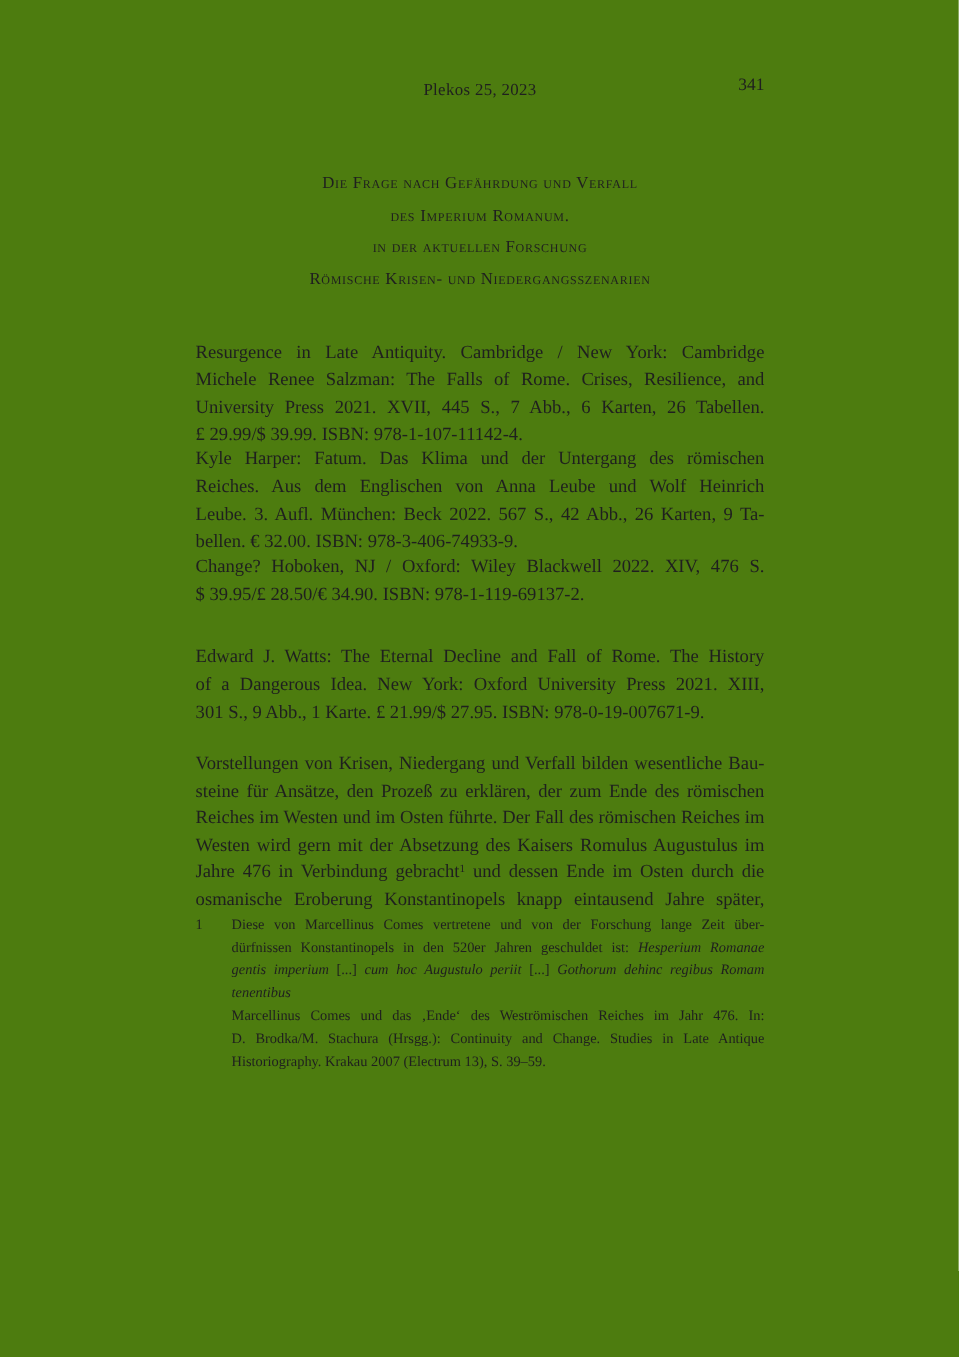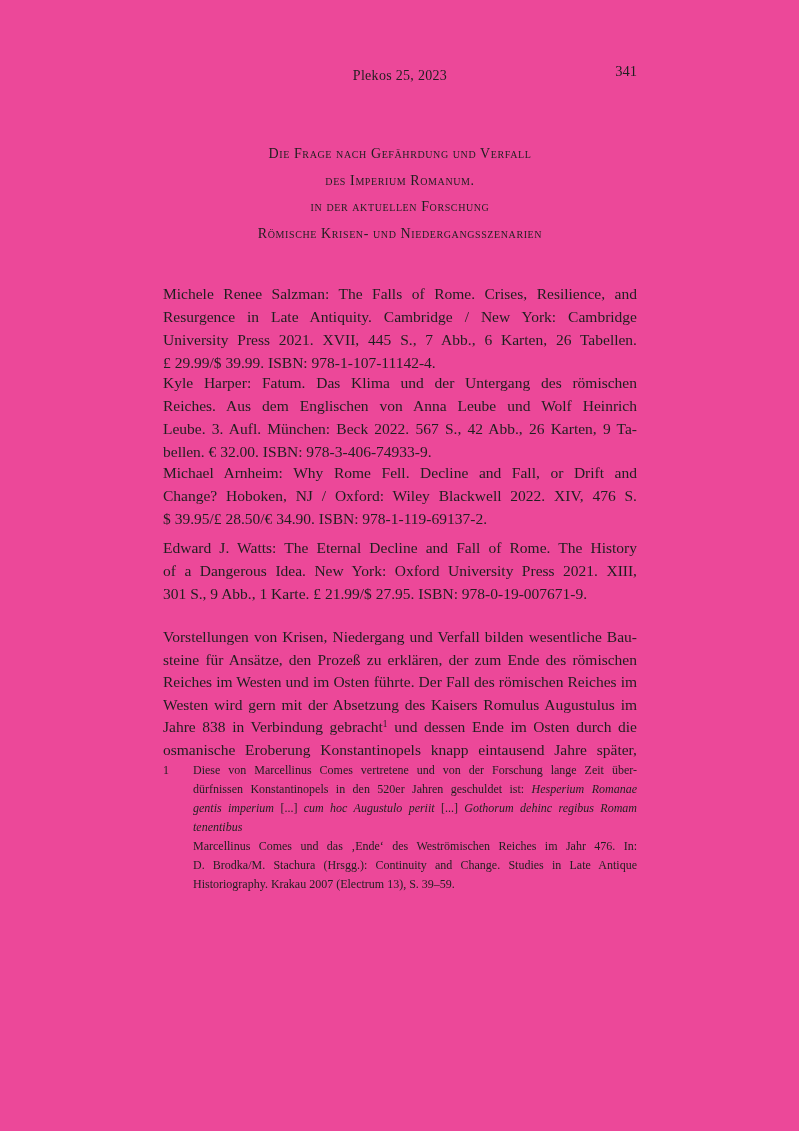--- a/index.html
+++ b/index.html
@@ -4,21 +4,21 @@
 <style>
   html, body {
     margin: 0;
     padding: 0;
     background: #ffffff;
   }
   .page {
     position: relative;
     width: 799px;
     height: 1131px;
-    background: #ec4899;
+    background: #4d7c0f;
     font-family: "Liberation Serif", serif;
     color: #1f1f1f;
     overflow: hidden;
   }
   .col {
     position: absolute;
     left: 163px;
     width: 474px;
   }
   
@@ -98,51 +98,50 @@
   </div>
 
   <div class="col article-title">
       <div class="tline"><span>Die Frage nach Gefährdung und Verfall</span></div>
       <div class="tline"><span>des Imperium Romanum.</span></div>
       <div class="tline"><span>in der aktuellen Forschung</span></div>
       <div class="tline"><span>Römische Krisen- und Niedergangsszenarien</span></div>
     </div>
 
   <div class="col bib bib1">
+      <div class="tline just"><span>Resurgence in Late Antiquity. Cambridge / New York: Cambridge</span></div>
       <div class="tline just"><span>Michele Renee Salzman: The Falls of Rome. Crises, Resilience, and</span></div>
-      <div class="tline just"><span>Resurgence in Late Antiquity. Cambridge / New York: Cambridge</span></div>
       <div class="tline just"><span>University Press 2021. XVII, 445 S., 7 Abb., 6 Karten, 26 Tabellen.</span></div>
       <div class="tline"><span>£ 29.99/$ 39.99. ISBN: 978-1-107-11142-4.</span></div>
     </div>
 
   <div class="col bib bib2">
       <div class="tline just"><span>Kyle Harper: Fatum. Das Klima und der Untergang des römischen</span></div>
       <div class="tline just"><span>Reiches. Aus dem Englischen von Anna Leube und Wolf Heinrich</span></div>
       <div class="tline just"><span>Leube. 3. Aufl. München: Beck 2022. 567 S., 42 Abb., 26 Karten, 9 Ta-</span></div>
       <div class="tline"><span>bellen. € 32.00. ISBN: 978-3-406-74933-9.</span></div>
     </div>
 
   <div class="col bib bib3">
-      <div class="tline just"><span>Michael Arnheim: Why Rome Fell. Decline and Fall, or Drift and</span></div>
       <div class="tline just"><span>Change? Hoboken, NJ / Oxford: Wiley Blackwell 2022. XIV, 476 S.</span></div>
       <div class="tline"><span>$ 39.95/£ 28.50/€ 34.90. ISBN: 978-1-119-69137-2.</span></div>
     </div>
 
   <div class="col bib bib4">
       <div class="tline just"><span>Edward J. Watts: The Eternal Decline and Fall of Rome. The History</span></div>
       <div class="tline just"><span>of a Dangerous Idea. New York: Oxford University Press 2021. XIII,</span></div>
       <div class="tline"><span>301 S., 9 Abb., 1 Karte. £ 21.99/$ 27.95. ISBN: 978-0-19-007671-9.</span></div>
     </div>
 
   <div class="col body-par">
       <div class="tline just"><span>Vorstellungen von Krisen, Niedergang und Verfall bilden wesentliche Bau-</span></div>
       <div class="tline just"><span>steine für Ansätze, den Prozeß zu erklären, der zum Ende des römischen</span></div>
       <div class="tline just"><span>Reiches im Westen und im Osten führte. Der Fall des römischen Reiches im</span></div>
       <div class="tline just"><span>Westen wird gern mit der Absetzung des Kaisers Romulus Augustulus im</span></div>
-      <div class="tline just"><span>Jahre 838 in Verbindung gebracht</span><span class="sup">1</span><span> und dessen Ende im Osten durch die</span></div>
+      <div class="tline just"><span>Jahre 476 in Verbindung gebracht</span><span class="sup">1</span><span> und dessen Ende im Osten durch die</span></div>
       <div class="tline just"><span>osmanische Eroberung Konstantinopels knapp eintausend Jahre später,</span></div>
     </div>
 
   <div class="col footnote">
     <div class="fn-marker">1</div>
     <div class="fn-lines">
         <div class="tline just"><span>Diese von Marcellinus Comes vertretene und von der Forschung lange Zeit über-</span></div>
         <div class="tline just"><span>dürfnissen Konstantinopels in den 520er Jahren geschuldet ist: </span><span class="it">Hesperium Romanae</span></div>
         <div class="tline just"><span class="it">gentis imperium</span><span> [...] </span><span class="it">cum hoc Augustulo periit</span><span> [...] </span><span class="it">Gothorum dehinc regibus Romam tenentibus</span></div>
         <div class="tline just"><span>Marcellinus Comes und das ‚Ende‘ des Weströmischen Reiches im Jahr 476. In:</span></div>

